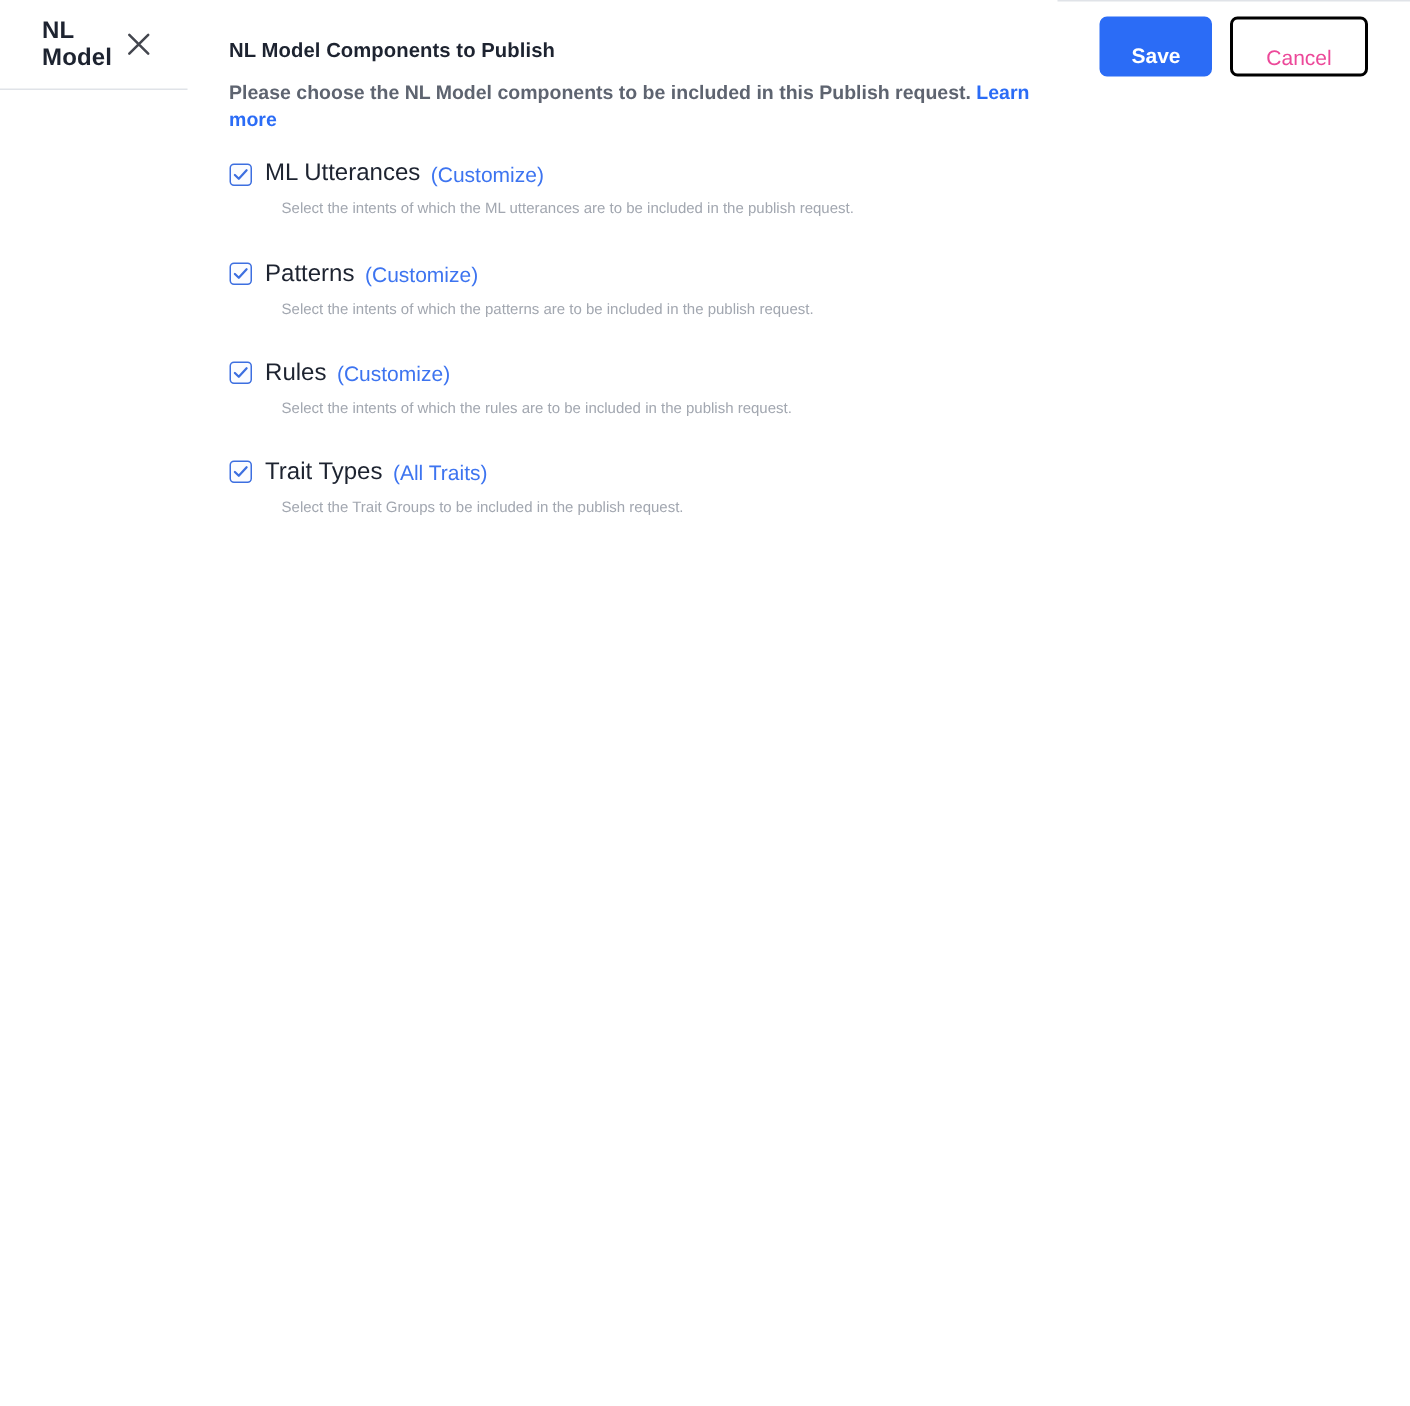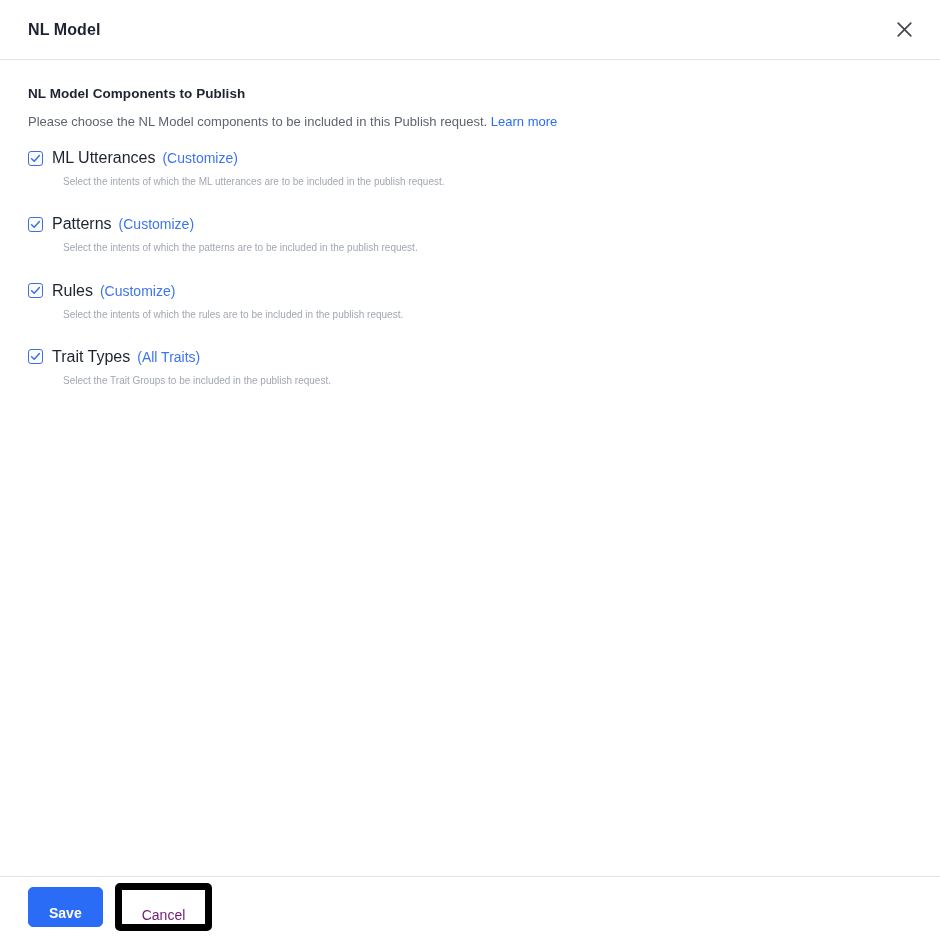--- a/index.html
+++ b/index.html
@@ -15,21 +15,21 @@
     -webkit-font-smoothing: antialiased;
     overflow: hidden;
   }
 
   .dialog {
     position: relative;
     width: 940px;
     height: 937px;
     background: #ffffff;
     display: flex;
-    flex-direction: column;
+    flex-direction: row;
     box-sizing: border-box;
   }
 
   
   .dialog-header {
     height: 60px;
     flex: 0 0 60px;
     border-bottom: 1px solid #e0e3e8;
     display: flex;
     align-items: center;
@@ -69,20 +69,21 @@
     font-weight: bold;
     color: #1d2330;
     margin: 0 0 12px 0;
     letter-spacing: 0.05px;
   }
   .section-desc {
     font-size: 13px;
     color: #5e6470;
     margin: 0 0 18px 0;
     line-height: 1.4;
+    font-weight: bold;
   }
   .learn-more {
     color: #2b6cf6;
     text-decoration: none;
     cursor: pointer;
   }
 
   
   .option-list {
     margin: 0;
@@ -153,22 +154,22 @@
   }
   .btn-primary {
     background: #2b6cf6;
     color: #ffffff;
     border: 1px solid #2b6cf6;
     font-weight: bold;
     min-width: 70px;
   }
   .btn-secondary {
     background: #ffffff;
-    color: #701a75;
-    border: 7px solid #000000;
+    color: #ec4899;
+    border: 2px solid #000000;
     min-width: 92px;
   }
 </style>
 </head>
 <body>
 
 <div class="dialog">
 
   <div class="dialog-header">
     <div class="dialog-title">NL Model</div>

